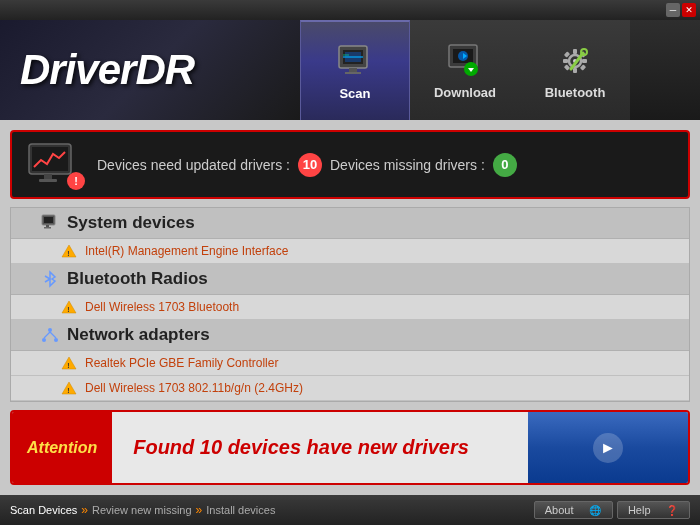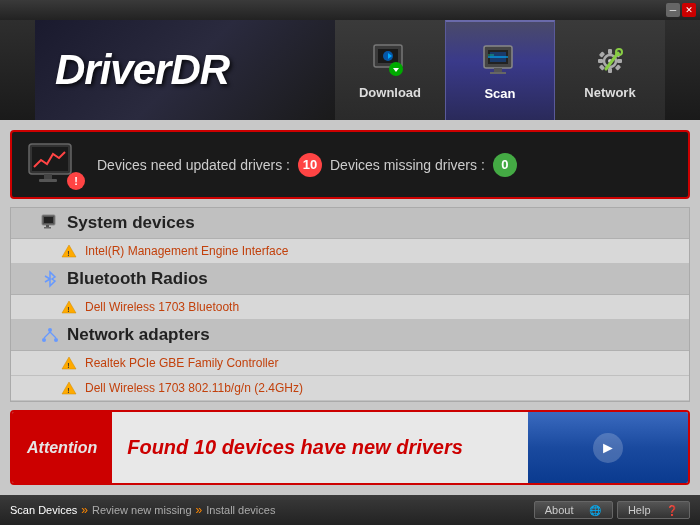--- a/index.html
+++ b/index.html
@@ -53,21 +53,20 @@
       align-items: stretch;
       flex-shrink: 0;
     }
 
     .logo-area {
       width: 300px;
       display: flex;
       align-items: center;
       padding-left: 20px;
       background: linear-gradient(135deg, #1a1a2e 0%, #2a2a3e 50%, #1a1a1a 100%);
-      margin-left: 35px;
     }
 
     .logo-text {
       font-size: 42px;
       font-weight: 900;
       color: #00aaff;
       font-style: italic;
       text-shadow: 2px 2px 4px rgba(0,0,0,0.8);
       letter-spacing: -1px;
     }
@@ -271,36 +270,36 @@
       align-items: stretch;
       height: 75px;
       flex-shrink: 0;
       border: 2px solid #cc0000;
       border-radius: 4px;
       overflow: hidden;
     }
 
     .attention-label {
       background: #cc0000;
-      color: #e5e5e5;
+      color: #fde047;
       font-size: 16px;
       font-style: italic;
       font-weight: bold;
       padding: 0 15px;
       display: flex;
       align-items: center;
       min-width: 100px;
     }
 
     .attention-message {
       background: #e8e8e8;
       flex: 1;
       display: flex;
       align-items: center;
-      padding: 0 15px;
+      padding: 0 21px;
     }
 
     .attention-message-text {
       color: #cc0000;
       font-size: 20px;
       font-style: italic;
       font-weight: bold;
     }
 
     .get-drivers-btn {
@@ -390,71 +389,71 @@
 
 <div class="app-window">
 
   <div class="header">
     <div class="logo-area">
       <div class="logo-text">
         <span>Driver</span><span style="color:#ffffff">DR</span>
       </div>
     </div>
     <div class="nav-tabs">
+
+      <div class="nav-tab active">
+        <div class="nav-tab-icon">
+          <svg width="40" height="40" viewBox="0 0 40 40">
+            <rect x="4" y="4" width="28" height="22" rx="2" fill="#444" stroke="#888" stroke-width="1.5"></rect>
+            <rect x="8" y="8" width="20" height="14" fill="#222"></rect>
+            <rect x="10" y="10" width="16" height="10" fill="#1a3a6a"></rect>
+            <rect x="14" y="26" width="8" height="4" fill="#555"></rect>
+            <rect x="10" y="30" width="16" height="2" fill="#666"></rect>
+
+            <line x1="8" y1="15" x2="28" y2="15" stroke="#00aaff" stroke-width="1.5" opacity="0.8"></line>
+            <line x1="8" y1="13" x2="14" y2="13" stroke="#00ffaa" stroke-width="1" opacity="0.6"></line>
+          </svg>
+        </div>
+        <div class="nav-tab-label">Scan</div>
+      </div>
 
       <div class="nav-tab inactive">
         <div class="nav-tab-icon">
           <svg width="40" height="40" viewBox="0 0 40 40">
             <rect x="4" y="4" width="28" height="22" rx="2" fill="#3a3a3a" stroke="#777" stroke-width="1.5"></rect>
             <rect x="8" y="8" width="20" height="14" fill="#1a1a1a"></rect>
             <circle cx="18" cy="15" r="5" fill="#0066cc" opacity="0.8"></circle>
             <polygon points="18,12 18,18 22,15" fill="#00aaff"></polygon>
             <circle cx="26" cy="28" r="7" fill="#00aa00"></circle>
             <polygon points="26,24 26,30 30,27" fill="white" transform="rotate(90,26,27)"></polygon>
           </svg>
         </div>
         <div class="nav-tab-label">Download</div>
       </div>
 
-      <div class="nav-tab active">
-        <div class="nav-tab-icon">
-          <svg width="40" height="40" viewBox="0 0 40 40">
-            <rect x="4" y="4" width="28" height="22" rx="2" fill="#444" stroke="#888" stroke-width="1.5"></rect>
-            <rect x="8" y="8" width="20" height="14" fill="#222"></rect>
-            <rect x="10" y="10" width="16" height="10" fill="#1a3a6a"></rect>
-            <rect x="14" y="26" width="8" height="4" fill="#555"></rect>
-            <rect x="10" y="30" width="16" height="2" fill="#666"></rect>
-
-            <line x1="8" y1="15" x2="28" y2="15" stroke="#00aaff" stroke-width="1.5" opacity="0.8"></line>
-            <line x1="8" y1="13" x2="14" y2="13" stroke="#00ffaa" stroke-width="1" opacity="0.6"></line>
-          </svg>
-        </div>
-        <div class="nav-tab-label">Scan</div>
-      </div>
-
       <div class="nav-tab inactive">
         <div class="nav-tab-icon">
           <svg width="40" height="40" viewBox="0 0 40 40">
             <circle cx="20" cy="20" r="6" fill="none" stroke="#aaa" stroke-width="2.5"></circle>
             <circle cx="20" cy="20" r="2" fill="#ccc"></circle>
 
             <rect x="18" y="8" width="4" height="5" rx="1" fill="#aaa"></rect>
             <rect x="18" y="27" width="4" height="5" rx="1" fill="#aaa"></rect>
             <rect x="8" y="18" width="5" height="4" rx="1" fill="#aaa"></rect>
             <rect x="27" y="18" width="5" height="4" rx="1" fill="#aaa"></rect>
             <rect x="10" y="11" width="4" height="5" rx="1" fill="#aaa" transform="rotate(45,12,13.5)"></rect>
             <rect x="26" y="11" width="4" height="5" rx="1" fill="#aaa" transform="rotate(-45,28,13.5)"></rect>
             <rect x="10" y="24" width="4" height="5" rx="1" fill="#aaa" transform="rotate(-45,12,26.5)"></rect>
             <rect x="26" y="24" width="4" height="5" rx="1" fill="#aaa" transform="rotate(45,28,26.5)"></rect>
 
             <line x1="28" y1="12" x2="16" y2="28" stroke="#88cc44" stroke-width="3" stroke-linecap="round"></line>
             <circle cx="29" cy="11" r="3" fill="none" stroke="#88cc44" stroke-width="2"></circle>
           </svg>
         </div>
-        <div class="nav-tab-label">Network</div>
+        <div class="nav-tab-label">Bluetooth</div>
       </div>
     </div>
   </div>
 
   <div class="content">
 
     <div class="status-bar">
       <div class="status-icon-area">
         <svg class="monitor-icon" viewBox="0 0 55 45">
           <rect x="2" y="2" width="42" height="30" rx="3" fill="#333" stroke="#666" stroke-width="1.5"></rect>

